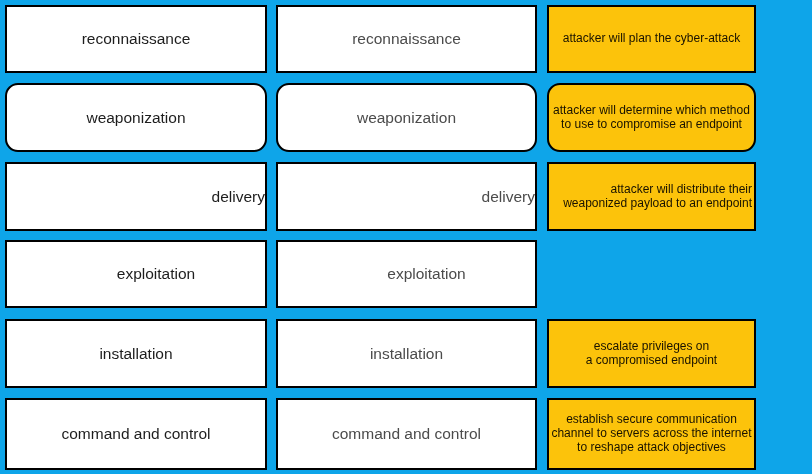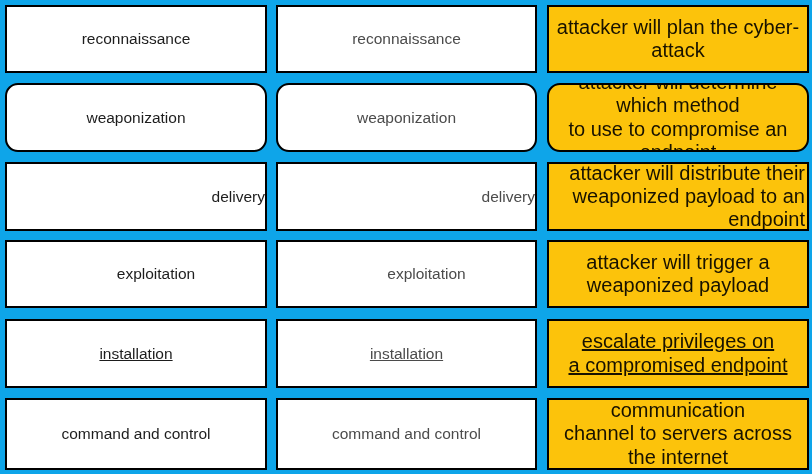--- a/index.html
+++ b/index.html
@@ -38,21 +38,21 @@
     border: 2px solid #000000;
     background: #ffffff;
     line-height: 1.16;
     overflow: hidden;
   }
   
   .r1 { top: 5px;   height: 68px; }
   .r2 { top: 83px;  height: 69px; border-radius: 13px; }
   .r3 { top: 162px; height: 69px; text-align: right; }
   .r4 { top: 240px; height: 68px; padding-left: 40px; }
-  .r5 { top: 319px; height: 69px; text-decoration: underline; }
+  .r5 { top: 319px; height: 69px; }
   .r6 { top: 398px; height: 72px; }
 
   
   .col-terms .cell {
     left: 5px;
     width: 262px;
     color: #1d1d1d;
     font-size: 15.5px;
     border-width: 2px;
   }
@@ -60,24 +60,24 @@
   .col-answers .cell {
     left: 5px;
     width: 261px;
     color: #4b4b4b;
     font-size: 15.5px;
     border-width: 2px;
   }
   
   .col-definitions .cell {
     left: 5px;
-    width: 262px;
+    width: 209px;
     background: #fcc30b;
     color: #181200;
-    font-size: 20px;
+    font-size: 12px;
     border-width: 2px;
     padding: 0 2px;
   }
   .cell-text {
     display: block;
     width: 100%;
     white-space: pre-line;
   }
 </style>
 </head>
@@ -132,24 +132,20 @@
         <span class="cell-text">attacker will plan the cyber-attack</span>
       </div>
     <div class="cell r3">
         <span class="cell-text">attacker will distribute their
 weaponized payload to an endpoint</span>
       </div>
     <div class="cell r2">
         <span class="cell-text">attacker will determine which method
 to use to compromise an endpoint</span>
       </div>
-    <div class="cell r4">
-        <span class="cell-text">attacker will trigger a
-weaponized payload</span>
-      </div>
     <div class="cell r6">
         <span class="cell-text">establish secure communication
 channel to servers across the internet
 to reshape attack objectives</span>
       </div>
     <div class="cell r5">
         <span class="cell-text">escalate privileges on
 a compromised endpoint</span>
       </div>
   </div>

